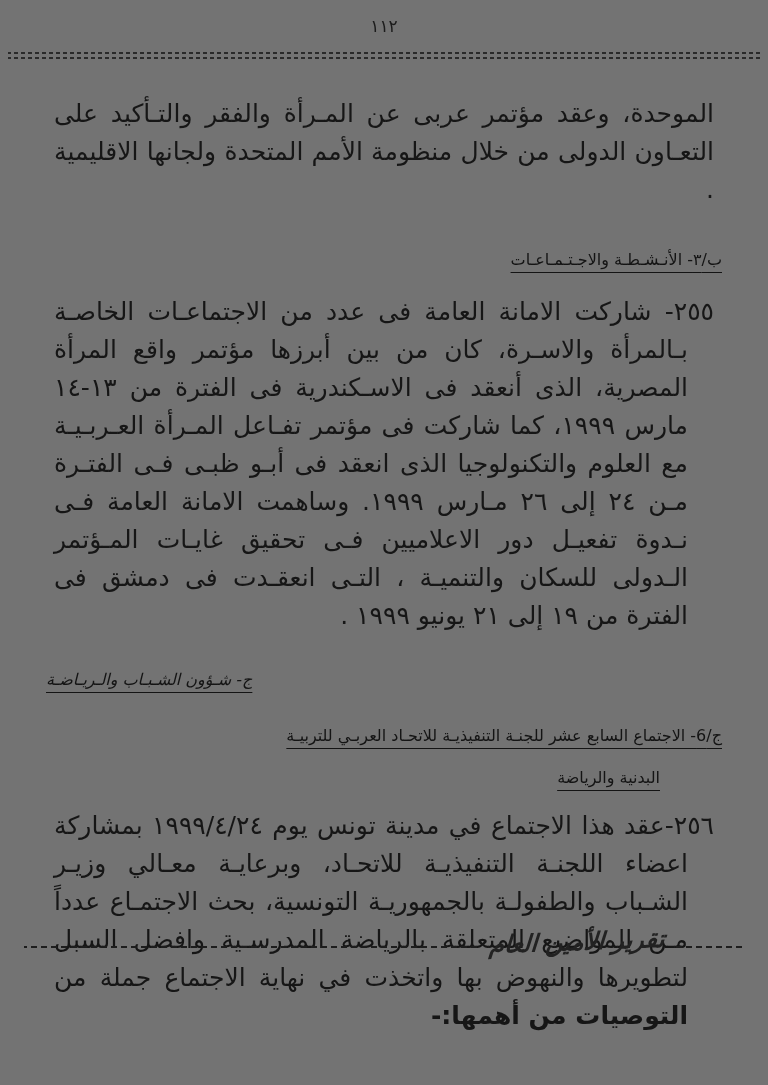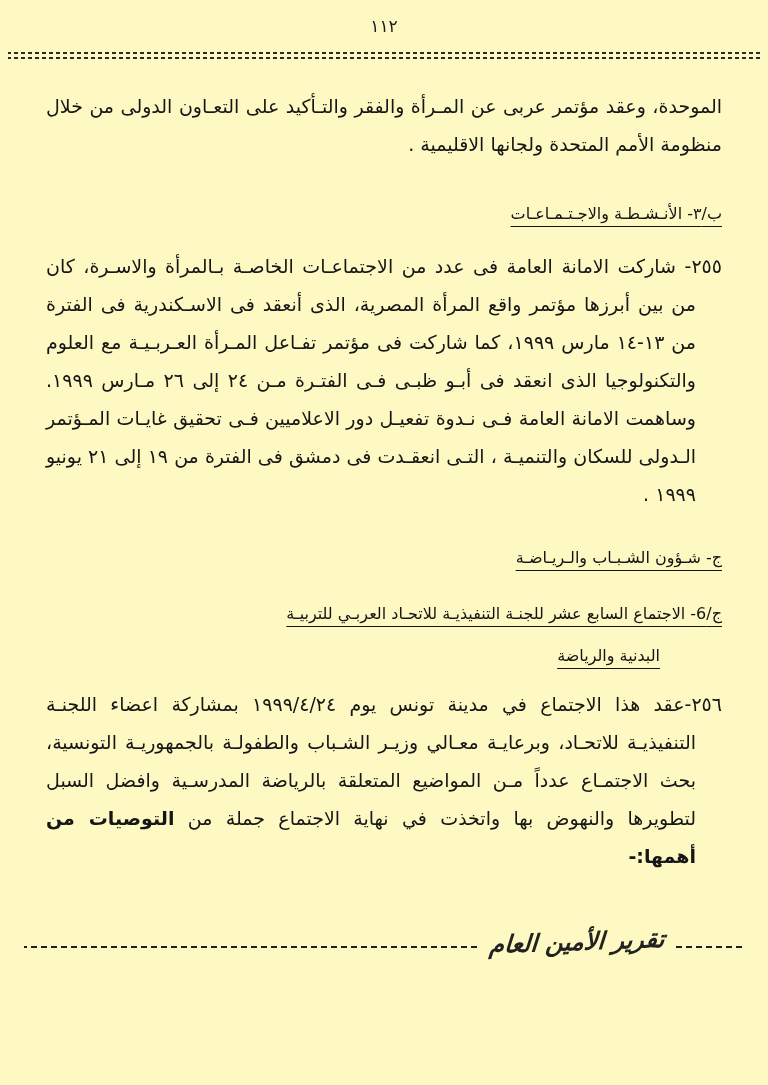--- a/index.html
+++ b/index.html
@@ -5,21 +5,21 @@
   html, body {
     margin: 0;
     padding: 0;
     background: #e8e8e8;
   }
   .page {
     position: relative;
     width: 768px;
     height: 1085px;
     margin: 0 auto;
-    background: #fef9c3;
+    background: #737373;
     direction: rtl;
     font-family: "DejaVu Sans", sans-serif;
     color: #161616;
     overflow: hidden;
     box-sizing: border-box;
   }
   .page-number {
     text-align: center;
     padding-top: 16px;
     font-size: 17px;
@@ -30,41 +30,41 @@
     margin: 16px 8px 0 8px;
     height: 7px;
     background:
       repeating-linear-gradient(to left, #2a2a2a 0 4px, transparent 4px 7px) top left / 100% 2px no-repeat,
       repeating-linear-gradient(to left, #2a2a2a 0 4px, transparent 4px 7px) bottom left / 100% 2px no-repeat;
   }
   .content {
     padding: 28px 46px 0 46px;
   }
   .para {
-    margin: 0;
-    font-size: 19px;
+    margin: 8px;
+    font-size: 25px;
     line-height: 38px;
     text-align: justify;
     color: #161616;
   }
   .para.hang {
     padding-right: 26px;
     text-indent: -26px;
   }
   .mb-lg { margin-bottom: 30px; }
   .mb-md { margin-bottom: 24px; }
   .heading {
     margin: 0;
     font-size: 16px;
     font-weight: normal;
     line-height: 42px;
     color: #141414;
   }
   .heading.right { text-align: right; }
-  .heading.center { text-align: right; }
+  .heading.center { text-align: left; font-style: italic; }
   .heading .u {
     text-decoration: underline;
     text-decoration-thickness: 1.4px;
     text-underline-offset: 7px;
   }
   .h-b3 { margin: 16px 0 12px 0; }
   .h-c  { margin: 22px 0 14px 0; }
   .h-c1 { margin: 0 0 8px 0; }
   .h-c1 .line2 { margin-right: 62px; display: inline-block; }
   .bold { font-weight: bold; }

